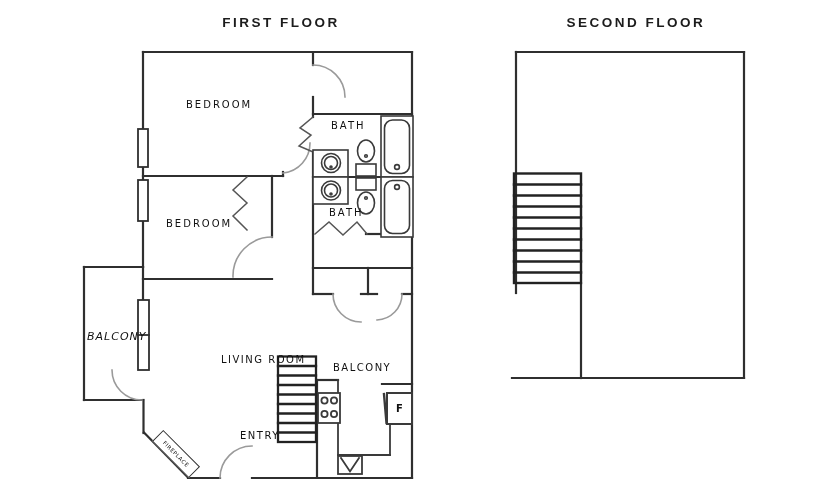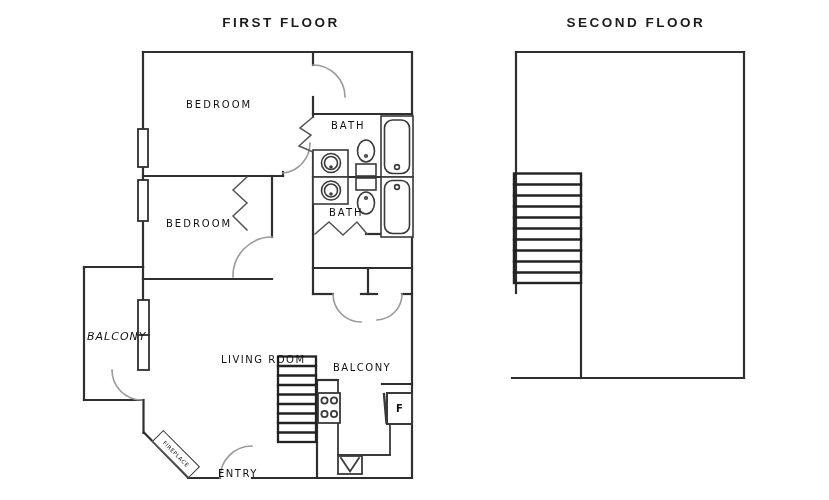--- a/index.html
+++ b/index.html
@@ -180,21 +180,21 @@
   <div class="floor-title" style="left:181px;top:15px;width:200px;">FIRST FLOOR</div>
   <div class="floor-title" style="left:536px;top:15px;width:200px;">SECOND FLOOR</div>
 
   <div class="room-label" style="left:186px;top:99px;">BEDROOM</div>
   <div class="room-label" style="left:166px;top:218px;">BEDROOM</div>
   <div class="room-label" style="left:331px;top:120px;">BATH</div>
   <div class="room-label" style="left:329px;top:207px;">BATH</div>
   <div class="room-label small-label" style="left:87px;top:330px;">BALCONY</div>
   <div class="room-label" style="left:193px;top:354px;letter-spacing:1.5px;margin-left:28px;">LIVING ROOM</div>
   <div class="room-label" style="left:333px;top:362px;letter-spacing:1.5px;">BALCONY</div>
-  <div class="room-label" style="left:218px;top:430px;letter-spacing:1.5px;margin-top:38px;">ENTRY</div>
+  <div class="room-label" style="left:240px;top:430px;letter-spacing:1.5px;">ENTRY</div>
 
   <div class="fireplace-box">
     <span>FIREPLACE</span>
   </div>
 
   <div class="fridge-label">F</div>
 
 </div>
 
 </body></html>

